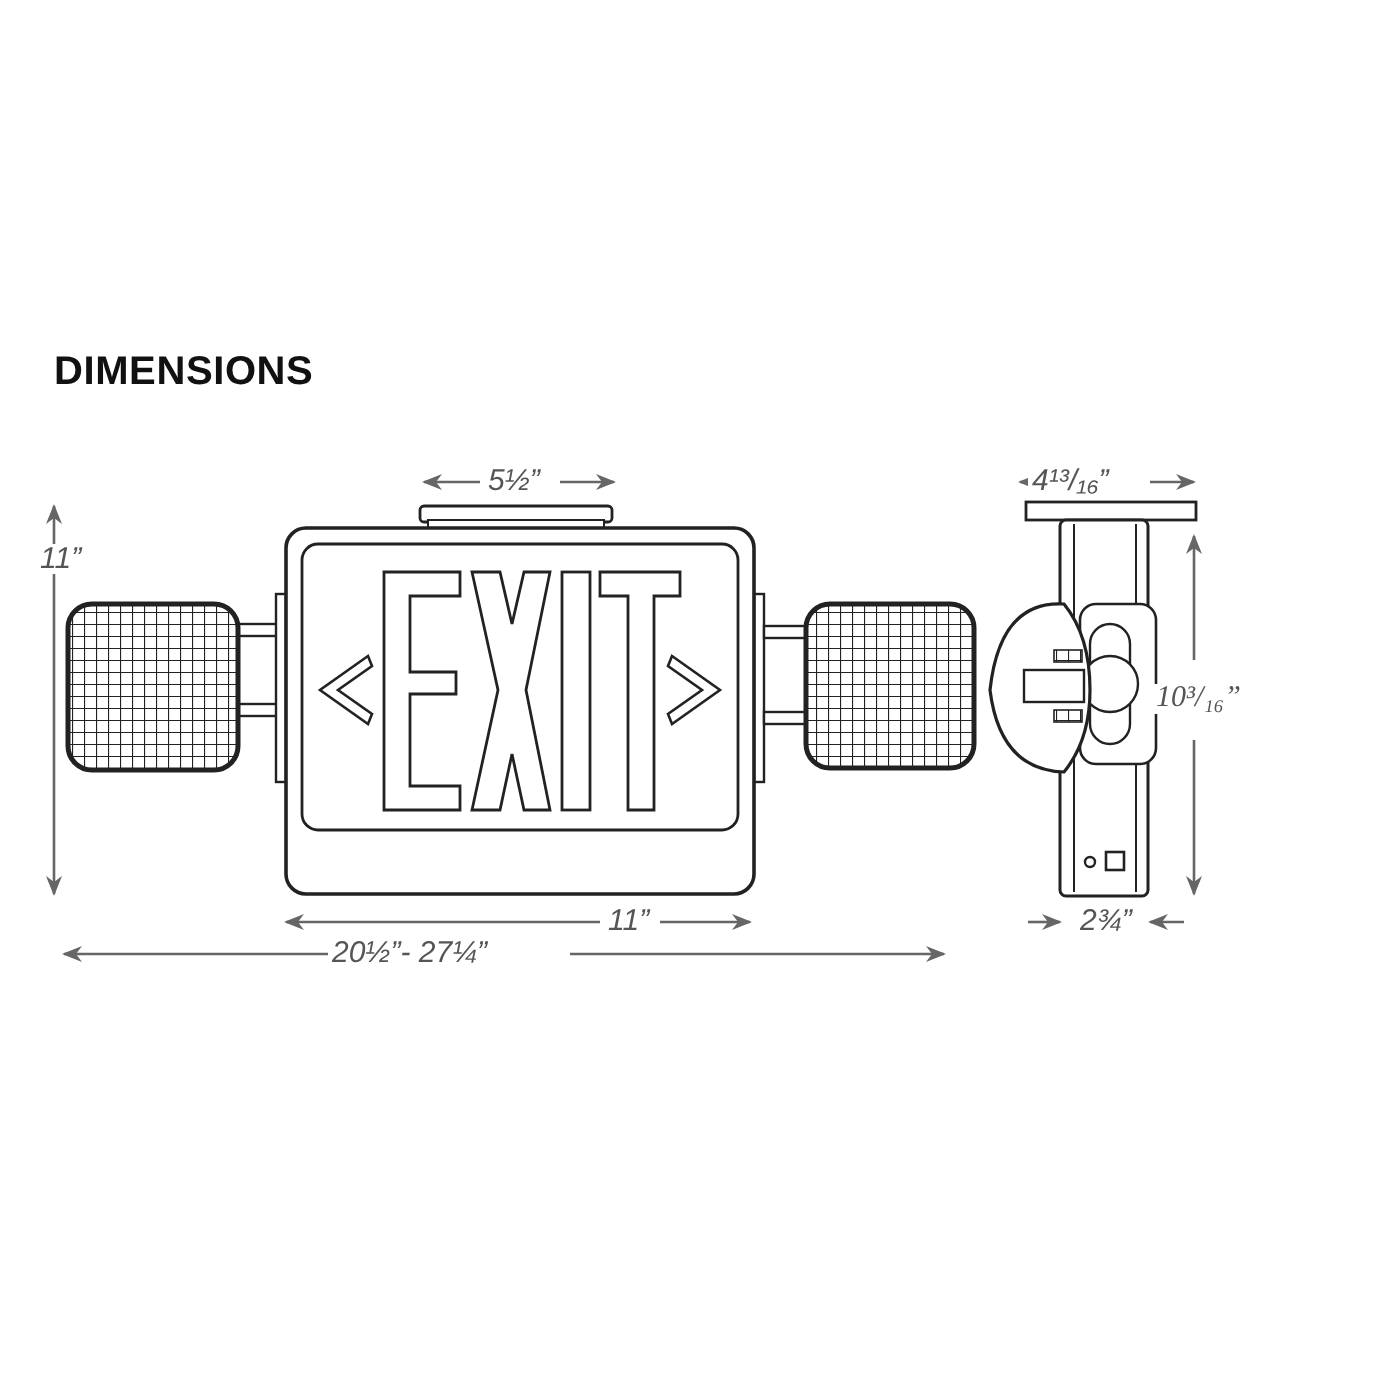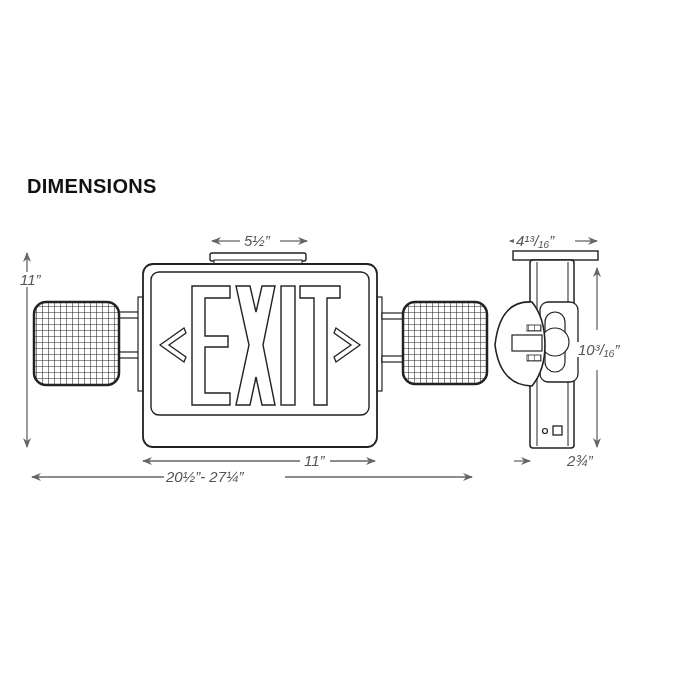--- a/index.html
+++ b/index.html
@@ -88,14 +88,14 @@
     <line x1="514" y1="461" x2="530" y2="461" marker-end="url(#ah)"></line>
     <line x1="592" y1="461" x2="575" y2="461" marker-end="url(#ah)"></line>
   </g>
 </svg>
 
 <div class="dim" style="left:18px;top:272px;">11”</div>
 <div class="dim" style="left:242px;top:233px;">5½”</div>
 <div class="dim" style="left:302px;top:453px;">11”</div>
 <div class="dim" style="left:164px;top:469px;">20½”- 27¼”</div>
 <div class="dim" style="left:514px;top:233px;text-align:center;">4¹³/₁₆”</div>
-<div class="dim" style="left:576px;top:342px;">10³/₁₆”</div>
-<div class="dim" style="left:538px;top:453px;margin-left:27px;">2¾”</div>
+<div class="dim" style="left:576px;top:342px;font-family:Liberation Serif, serif;">10³/₁₆”</div>
+<div class="dim" style="left:538px;top:453px;">2¾”</div>
 
 </body></html>

